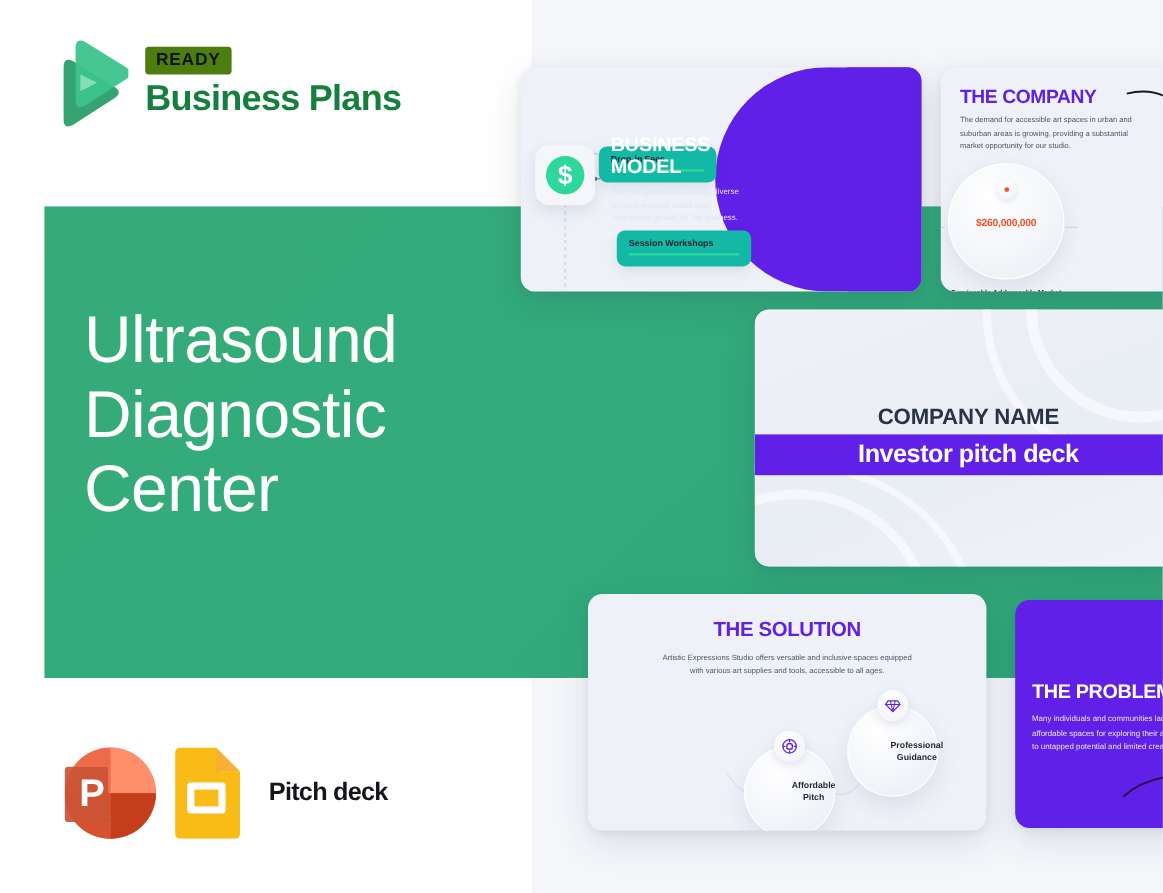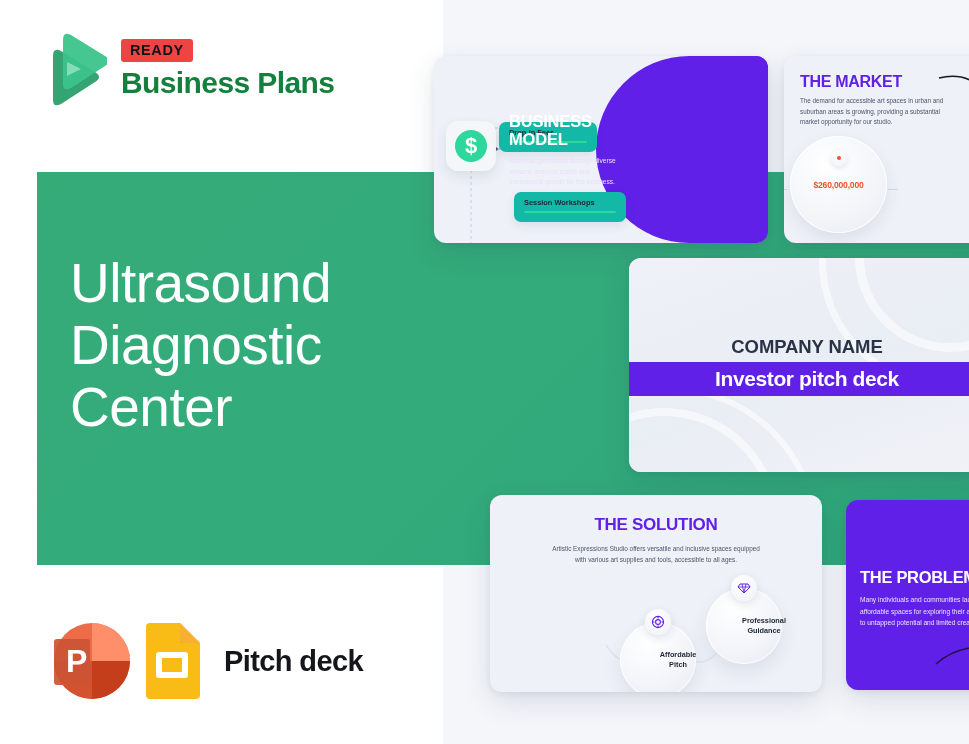--- a/index.html
+++ b/index.html
@@ -20,42 +20,42 @@
   .green-panel {
     position:absolute; left:37px; top:172px; width:932px; height:393px;
     background:linear-gradient(135deg,#35ab78 0%,#33ab7b 45%,#2fa679 100%);
   }
 
   
   .brand { position:absolute; left:37px; top:30px; display:flex; align-items:center; }
   .brand-mark { position:relative; width:70px; height:78px; flex:0 0 auto; }
   .brand-text { margin-left:14px; }
   .ready-badge {
-    display:inline-block; background:#ef4444; color:#111418;
+    display:inline-block; background:#4d7c0f; color:#111418;
     font-size:14.5px; font-weight:700; letter-spacing:.6px;
     padding:3px 9px 4px; border-radius:3px;
   }
   .brand-title {
     font-size:30px; font-weight:700; color:#15803d;
     letter-spacing:-0.6px; margin-top:4px; white-space:nowrap;
   }
 
   
   .hero-title {
     position:absolute; left:70px; top:252px; width:400px;
     color:#ffffff; font-size:55px; line-height:1.13;
     font-weight:300; letter-spacing:-0.5px;
   }
 
   
   .footer { position:absolute; left:40px; top:617px; display:flex; align-items:center; }
   .ppt-icon { position:relative; width:94px; height:88px; flex:0 0 auto; }
   .slides-icon { position:relative; width:64px; height:76px; margin-left:6px; flex:0 0 auto; }
   .footer-label {
-    margin-left:20px; font-size:29px; font-weight:700;
+    margin-left:20px; font-size:21px; font-weight:700;
     color:#141619; letter-spacing:-0.6px;
   }
 
   
   .slide {
     position:absolute; border-radius:12px; overflow:hidden;
     background:#eef1f7;
     box-shadow:0 10px 28px rgba(40,55,90,.13), 0 2px 6px rgba(40,55,90,.07);
   }
 
@@ -275,21 +275,21 @@
       <div class="u"></div>
     </div>
     <div class="bm-pill" id="pill-sess">
       <div class="t">Session Workshops</div>
       <div class="u"></div>
     </div>
 
   </div>
 
   <div class="slide" id="slide-market">
-    <div class="mk-title">THE MARKET</div>
+    <div class="mk-title">THE COMPANY</div>
     <div class="mk-body">The demand for accessible art spaces in urban and suburban areas is growing, providing a substantial market opportunity for our studio.</div>
     <div class="mk-arrow">
       <svg width="62" height="42" viewBox="0 0 62 42">
         <path d="M2 4 C26 -2 48 8 54 33" stroke="#14181f" stroke-width="1.6" fill="none"></path>
         <path d="M47 26 L55 36 L58 24" stroke="#14181f" stroke-width="1.6" fill="none" stroke-linejoin="round"></path>
       </svg>
     </div>
 
     <div class="mk-hline" style="left:0; width:14px;"></div>
     <div class="mk-hline" style="left:104px; width:10px;"></div>

